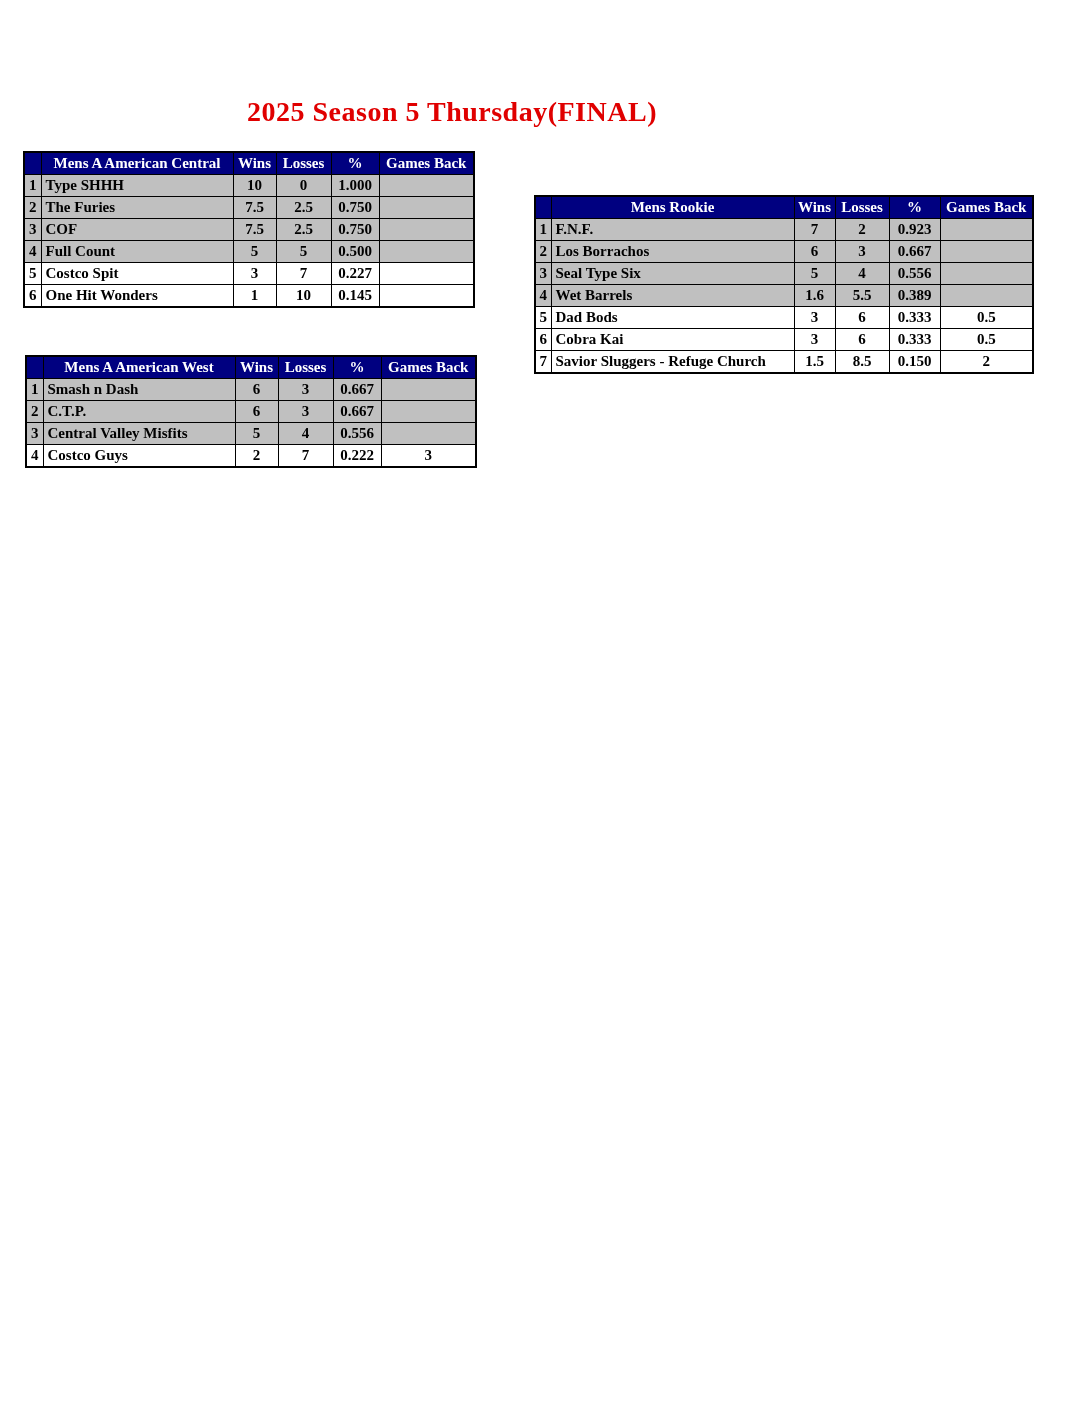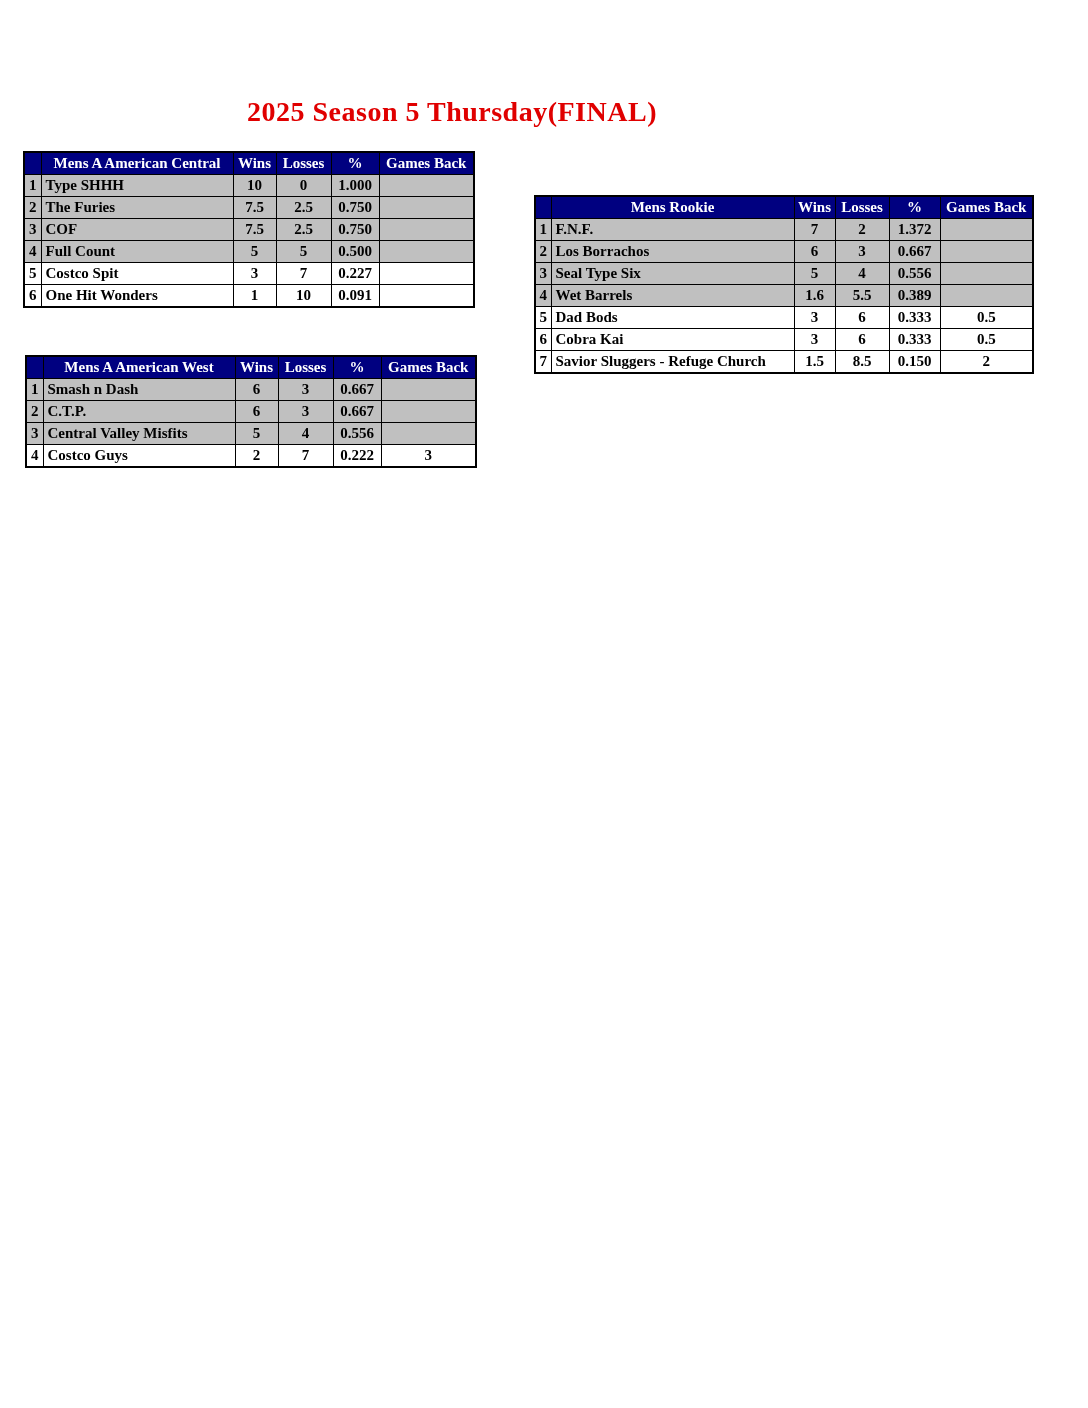--- a/index.html
+++ b/index.html
@@ -130,21 +130,21 @@
           <td class="num">3</td>
           <td class="num">7</td>
           <td class="num">0.227</td>
           <td class="num"></td>
         </tr>
         <tr>
           <td class="rank">6</td>
           <td class="team">One Hit Wonders</td>
           <td class="num">1</td>
           <td class="num">10</td>
-          <td class="num">0.091</td>
+          <td class="num">0.145</td>
           <td class="num"></td>
         </tr>
       </tbody>
     </table>
   </div>
 
 <div id="table-west" class="table-wrap">
     <table class="standings">
       <colgroup>
         <col style="width: 17px;">
@@ -220,21 +220,21 @@
           <th>%</th>
           <th>Games Back</th>
         </tr>
       </thead>
       <tbody>
         <tr class="shaded">
           <td class="rank">1</td>
           <td class="team">F.N.F.</td>
           <td class="num">7</td>
           <td class="num">2</td>
-          <td class="num">1.372</td>
+          <td class="num">0.923</td>
           <td class="num"></td>
         </tr>
         <tr class="shaded">
           <td class="rank">2</td>
           <td class="team">Los Borrachos</td>
           <td class="num">6</td>
           <td class="num">3</td>
           <td class="num">0.667</td>
           <td class="num"></td>
         </tr>

